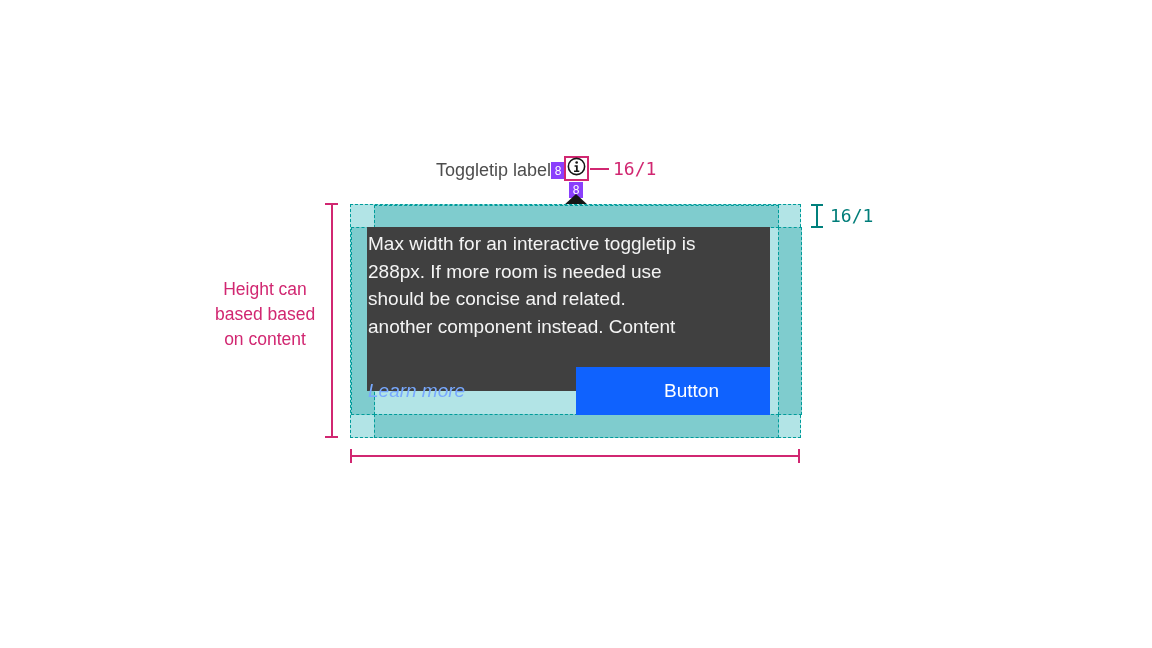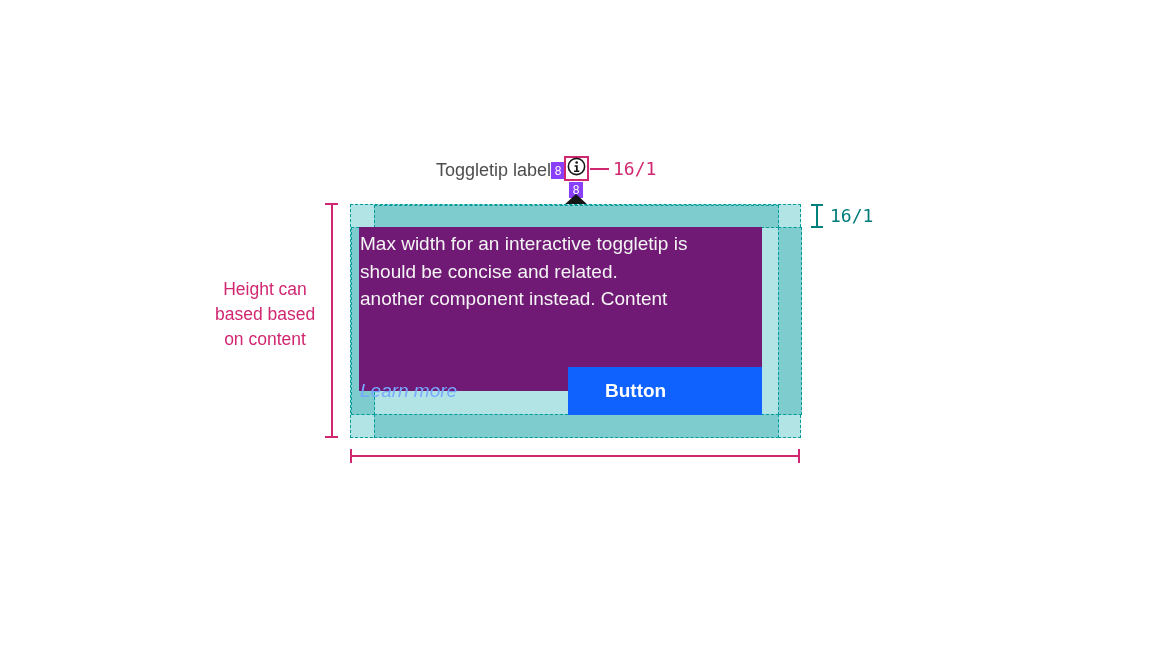--- a/index.html
+++ b/index.html
@@ -84,23 +84,23 @@
     border: 1px dashed #009c9a;
   }
   .pad-top    { left: 23px;  top: 0;     width: 405px; height: 23px; }
   .pad-bottom { left: 23px;  top: 209px; width: 405px; height: 24px; }
   .pad-left   { left: 0;     top: 22px;  width: 24px;  height: 188px; }
   .pad-right  { left: 427px; top: 22px;  width: 24px;  height: 188px; }
 
   
   .tooltip {
     position: absolute;
-    left: 8px; top: 22px;
+    left: 16px; top: 22px;
     width: 403px; height: 164px;
-    background: #701a75;
+    background: #404040;
   }
   .tooltip-body {
     position: absolute;
     left: 1px; top: 3px;
     width: 402px;
     color: #f4f4f4;
     font-size: 19px;
     line-height: 27.5px;
     white-space: nowrap;
   }
@@ -118,23 +118,22 @@
     position: absolute;
     left: 209px; top: 140px;
     width: 194px; height: 48px;
     background: #0f62fe;
     color: #ffffff;
     font-size: 19px;
     line-height: 48px;
     padding-left: 37px;
     cursor: pointer;
     border: none;
-    text-align: left;
-    white-space: nowrap;
-    font-weight: bold;
+    text-align: center;
+    white-space: nowrap;
   }
 
   
   .vline-left        { position: absolute; left: 324px; top: 204px; width: 2px; height: 234px; background: #d12771; }
   .vline-left-tick-t { position: absolute; left: 318px; top: 203px; width: 13px; height: 2px; background: #d12771; }
   .vline-left-tick-b { position: absolute; left: 318px; top: 436px; width: 13px; height: 2px; background: #d12771; }
   .height-note {
     position: absolute;
     left: 208px; top: 277px;
     width: 100px;
@@ -197,20 +196,21 @@
 
   <div class="overlay-box">
     <div class="pad-strip pad-top"></div>
     <div class="pad-strip pad-bottom"></div>
     <div class="pad-strip pad-left"></div>
     <div class="pad-strip pad-right"></div>
 
     <div class="tooltip">
       <div class="tooltip-body">
         <div>Max width for an interactive toggletip is</div>
+        <div>288px. If more room is needed use</div>
         <div>should be concise and related.</div>
         <div>another component instead. Content</div>
       </div>
       <div class="tooltip-link">Learn more</div>
       <button class="tooltip-button">Button</button>
     </div>
   </div>
 
   <div class="vline-left"></div>
   <div class="vline-left-tick-t"></div>

